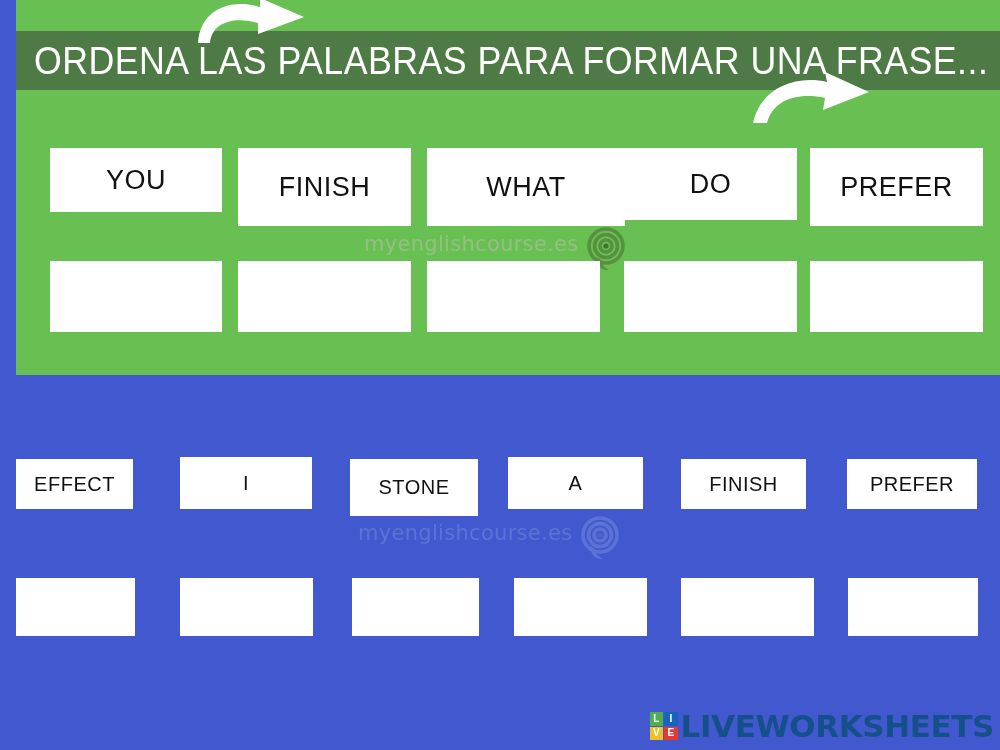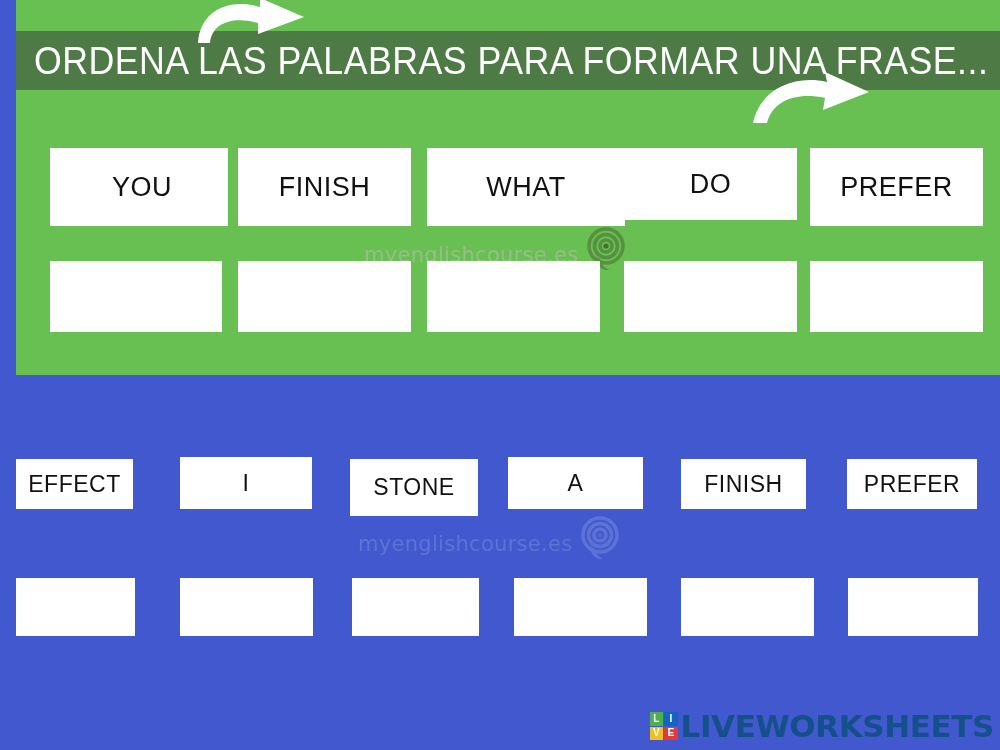--- a/index.html
+++ b/index.html
@@ -27,21 +27,21 @@
     font-size:38px;font-weight:400;line-height:46px;
     letter-spacing:0.5px;
     transform:scaleX(0.94);transform-origin:left center;
     white-space:nowrap;
   }
   .arrow{position:absolute;pointer-events:none;}
   .arrow-top{left:178px;top:-4px;width:115px;height:48px;}
   .arrow-bottom{left:735px;top:72px;width:120px;height:52px;}
 
   
-  .watermark{position:absolute;display:flex;align-items:center;gap:4px;pointer-events:none;}
+  .watermark{position:absolute;display:flex;gap:4px;pointer-events:none;}
   .wm-text{
     font-family:"DejaVu Sans","Liberation Sans",sans-serif;
     font-size:21px;letter-spacing:0.3px;font-weight:400;
   }
   .wm-green .wm-text{color:#96bf85;}
   .wm-blue .wm-text{color:#5d72d6;}
   .wm-logo{width:46px;height:46px;position:relative;top:-6px;}
 
   
   .word-box{
@@ -51,21 +51,21 @@
     font-family:"Liberation Sans",sans-serif;
     font-size:27px;font-weight:400;letter-spacing:0.5px;
   }
   .answer-box{position:absolute;background:#ffffff;}
 
   
   .blue-panel{
     position:absolute;left:0;top:375px;width:1000px;height:375px;
     background:#4258ce;overflow:hidden;
   }
-  .blue-panel .word-box{font-size:23px;}
+  .blue-panel .word-box{font-size:20px;}
 
   
   .lw-logo{
     position:absolute;right:6px;bottom:6px;
     display:flex;align-items:center;gap:3px;
   }
   .lw-tiles{
     width:28px;height:28px;
     display:grid;grid-template-columns:1fr 1fr;grid-template-rows:1fr 1fr;
     gap:1px;
@@ -106,21 +106,21 @@
         <g fill="none" stroke="#579040" stroke-width="3.6">
           <circle cx="23" cy="20" r="17"></circle>
           <circle cx="23" cy="20" r="11.5"></circle>
           <circle cx="23" cy="20" r="6"></circle>
         </g>
         <circle cx="23" cy="20" r="2.6" fill="#3f7030"></circle>
         <path d="M13 31 C13 40, 20 45, 26 44 C20 41, 18 37, 17 33 Z" fill="#579040"></path>
       </svg>
     </div>
 
-    <div class="word-box" style="left:34px;top:148px;width:172px;height:78px;padding-left:6px;">
+    <div class="word-box" style="left:34px;top:148px;width:172px;height:64px;">
       <span>YOU</span>
     </div>
     <div class="word-box" style="left:222px;top:148px;width:173px;height:78px;">
       <span>FINISH</span>
     </div>
     <div class="word-box" style="left:411px;top:148px;width:198px;height:78px;">
       <span>WHAT</span>
     </div>
     <div class="word-box" style="left:608px;top:148px;width:173px;height:72px;text-align:right;">
       <span>DO</span>

